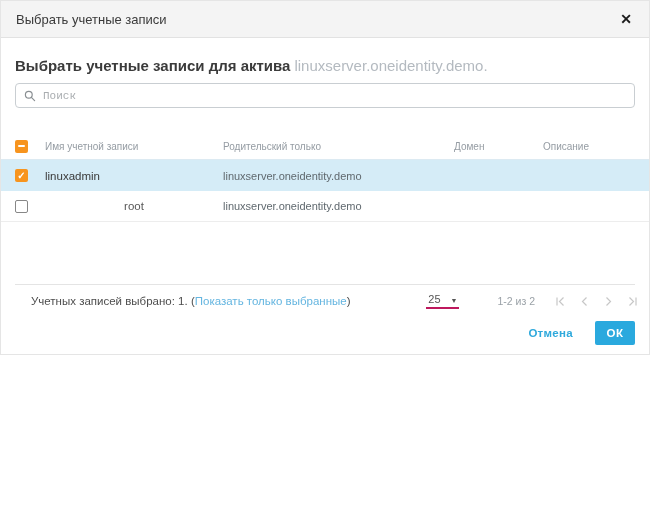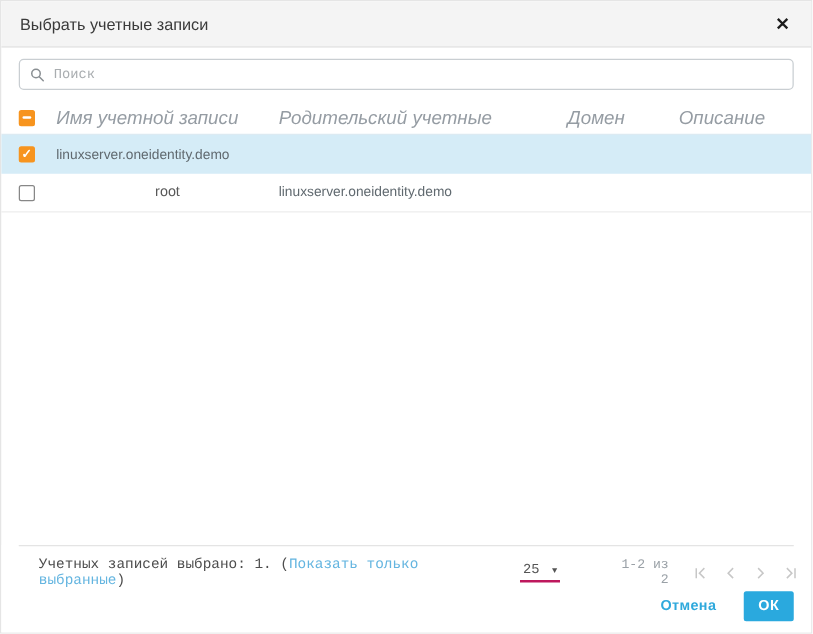--- a/index.html
+++ b/index.html
@@ -1,19 +1,19 @@
 <!DOCTYPE html>
 <html><head>
 <meta charset="utf-8">
 <style>
   * { margin:0; padding:0; box-sizing:border-box; }
   html,body { background:#fff; }
   body { font-family:"Liberation Sans", sans-serif; }
   .dialog {
-    position:relative; width:650px; height:507px; background:#fff;
+    position:relative; width:650px; height:355px; background:#fff;
     border:1px solid #e5e5e5; overflow:hidden;
   }
   
   .dlg-header {
     height:37px; background:#f4f4f4; border-bottom:1px solid #e2e2e2;
     display:flex; align-items:center; padding:0 15px;
   }
   .dlg-title { font-size:13px; color:#3a3a3a; }
   .close-btn {
     margin-left:auto; font-size:14px; font-weight:700; color:#1a1a1a;
@@ -29,42 +29,42 @@
   }
   .search-box svg { flex:0 0 auto; }
   .search-input {
     border:none; outline:none; flex:1; font-size:11px; margin-left:7px;
     color:#444; font-family:Liberation Mono, monospace; background:transparent;
   }
   .search-input::placeholder { color:#a9adb0; }
   
   .grid-cols { display:grid; grid-template-columns:30px 178px 231px 89px 1fr; align-items:center; }
   .thead {
-    margin-top:9px; height:27px; padding:0 14px;
-    border-bottom:1px solid #dceaf2; color:#959ca3; font-size:15px;font-style:italic;
+    margin-top:25px; height:27px; padding:0 14px;
+    border-bottom:1px solid #dceaf2; color:#959ca3; font-size:10px;
   }
   .trow { height:31px; padding:0 14px; font-size:11.5px; cursor:pointer; }
   .trow.selected { background:#d5ecf7; }
   .trow.plain { border-bottom:1px solid #ededed; }
   .cell-name { color:#3a3a3a; }
   .trow.plain .cell-name { color:#585858;text-align:center; }
   .cell-parent { color:#60696f; font-size:11px; }
   
   .cb { width:13px; height:13px; border-radius:2px; cursor:pointer;
         display:flex; align-items:center; justify-content:center; }
   .cb.indeterminate { background:#f7941e; }
   .cb.indeterminate .bar { width:7px; height:2px; background:#fff; border-radius:1px; }
   .cb.checked { background:#f7941e; color:#fff; font-size:10px; font-weight:700; line-height:1; }
   .cb.unchecked { background:#fff; border:1px solid #878787; }
   
   .dlg-footer { position:absolute; left:0; right:0; bottom:0; height:70px; background:#fff; }
   .footer-divider { position:absolute; top:0; left:14px; right:14px; border-top:1px solid #e4e4e4; }
   .footer-line1 {
     position:absolute; top:9px; left:0; right:0;
-    display:flex; align-items:center; padding:0 11px 0 30px;font-family:Liberation Mono, monospace;
+    display:flex; align-items:center; padding:0 11px 0 30px;
   }
   .sel-text { font-size:11.5px; color:#4d4d4d; }
   .sel-link { color:#64b5e0; cursor:pointer; }
   .right-group { margin-left:auto; display:flex; align-items:center; }
   .pagesize-label { font-size:10px; color:#9aa1a7; }
   .pagesize-select {
     display:flex; align-items:flex-end; gap:10px; margin-left:8px;
     border-bottom:2px solid #be185d; padding:0 2px 2px 2px; cursor:pointer;
   }
   .pagesize-value { font-size:11px; color:#555; }
@@ -86,41 +86,45 @@
 </head>
 <body>
 
 <div class="dialog">
 
   <div class="dlg-header">
     <span class="dlg-title">Выбрать учетные записи</span>
     <span class="close-btn">✕</span>
   </div>
 
+  <div class="heading">
+    <span>Выбрать учетные записи для актива</span><span class="asset">linuxserver.oneidentity.demo.</span>
+  </div>
 
   <div class="search-box">
     <svg width="12" height="12" viewBox="0 0 12 12">
       <circle cx="4.8" cy="4.8" r="3.4" fill="none" stroke="#8a8f93" stroke-width="1.2"></circle>
       <line x1="7.4" y1="7.4" x2="10.6" y2="10.6" stroke="#8a8f93" stroke-width="1.2" stroke-linecap="round"></line>
     </svg>
     <input class="search-input" type="text" placeholder="Поиск" style="">
   </div>
 
   <div class="thead grid-cols">
     <span class="cb indeterminate">
         <span class="bar"></span>
       </span>
     <span>Имя учетной записи</span>
-    <span>Родительский учетные</span>
+    <span>Родительский только</span>
     <span>Домен</span>
     <span>Описание</span>
   </div>
 
   <div class="trow selected grid-cols">
     <span class="cb checked">✓</span>
+    <span class="cell-name">linuxadmin</span>
     <span class="cell-parent">linuxserver.oneidentity.demo</span>
     <span class="cell-parent"></span>
     <span class="cell-parent"></span>
   </div>
 
   <div class="trow plain grid-cols">
     <span class="cb unchecked"></span>
     <span class="cell-name">root</span>
     <span class="cell-parent">linuxserver.oneidentity.demo</span>
     <span class="cell-parent"></span>

